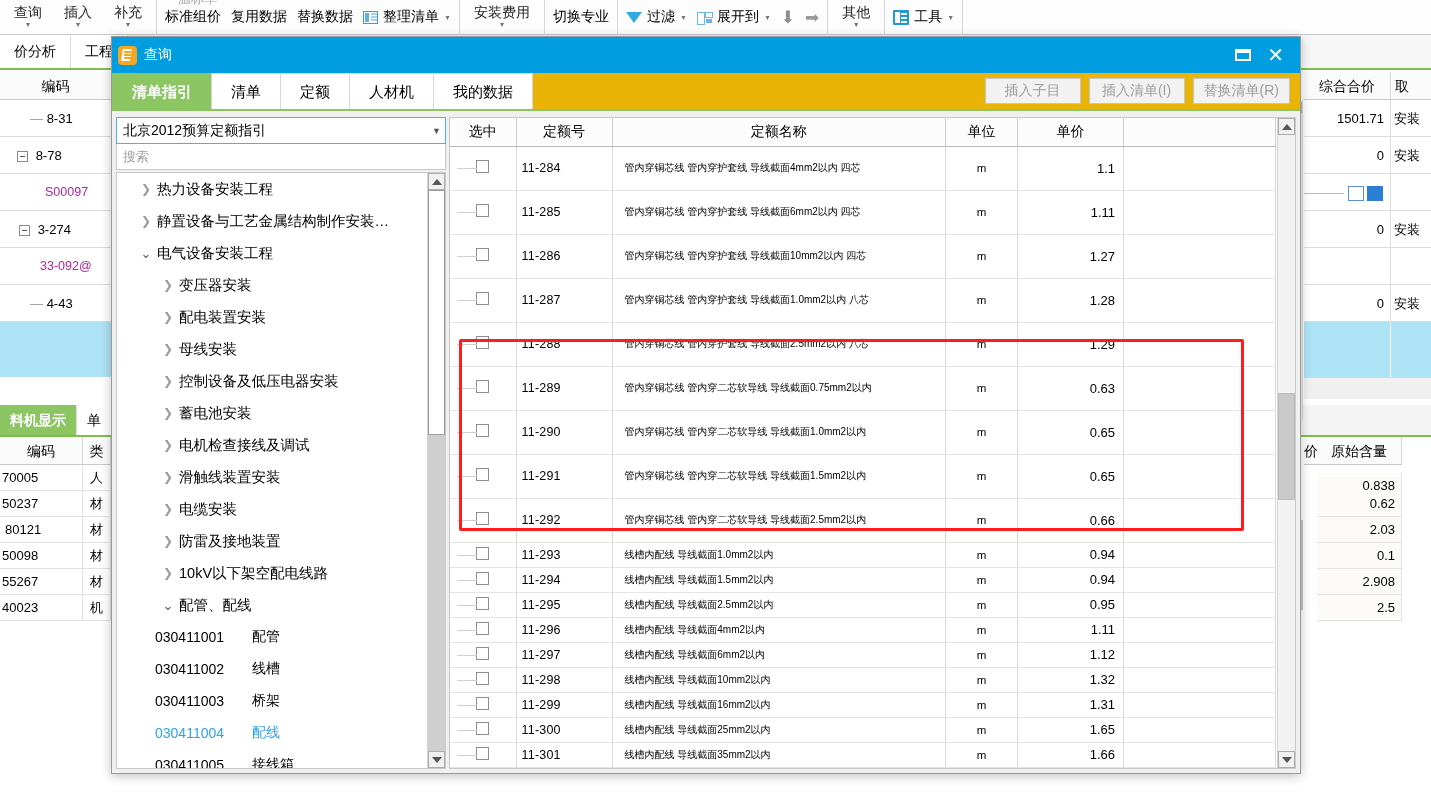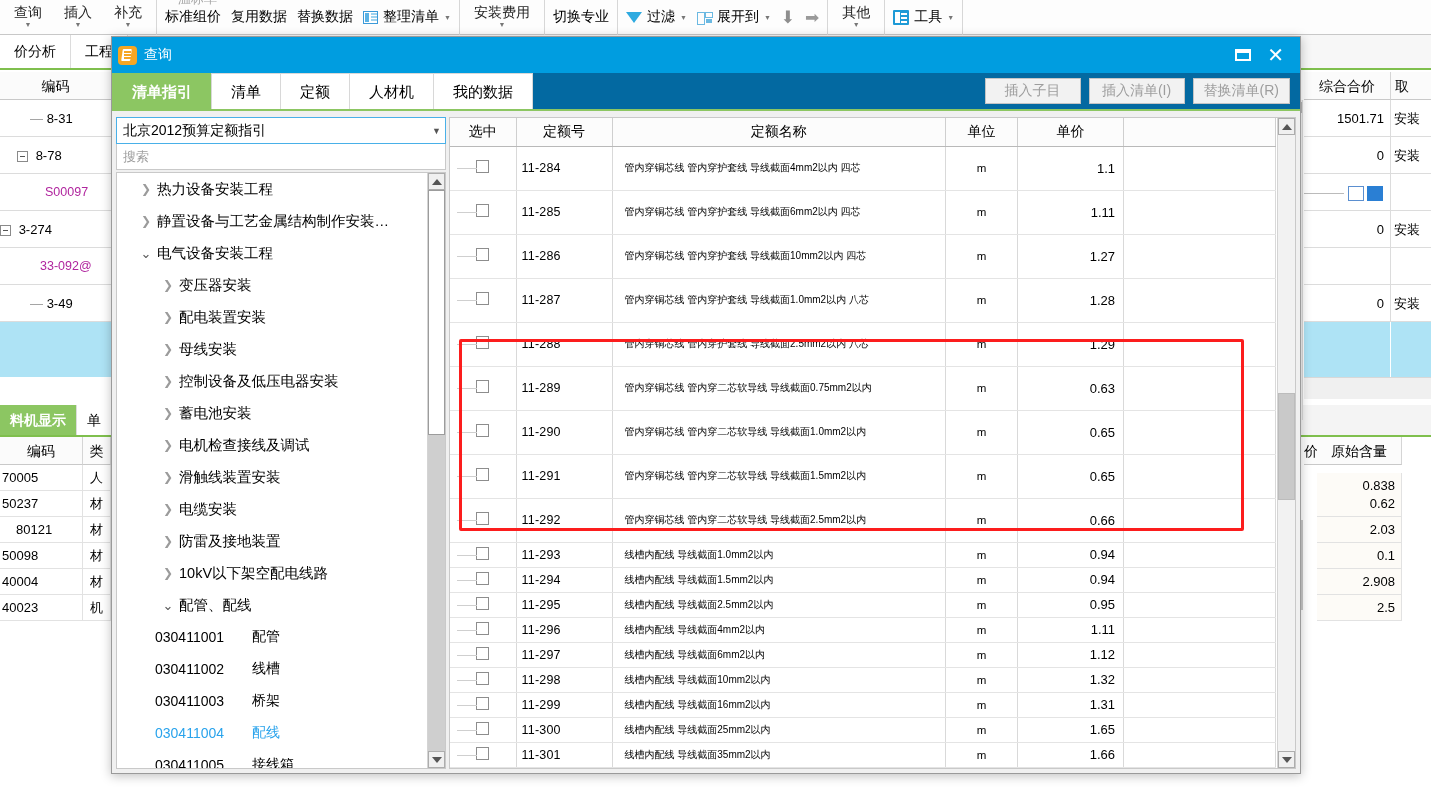--- a/index.html
+++ b/index.html
@@ -125,21 +125,21 @@
   .dlg-ico:after {
     content:''; position:absolute; left:6px; top:5px; width:7px; height:2px;
     background:#f6a623; box-shadow:0 3px 0 #f6a623, 0 6px 0 #f6a623;
   }
   .dlg-title-text { font-size:14px; }
   .dlg-btns { margin-left:auto; display:flex; align-items:center; gap:16px; padding-right:10px; }
   .dlg-min { width:16px; height:12px; border:2px solid #fff; border-top-width:4px; }
   .dlg-close { font-size:20px; line-height:1; font-weight:bold; color:#fff; }
 
   .dlg-tabrow {
-    height:38px; background:#0369a1; border-bottom:2px solid #8cc662;
+    height:38px; background:#eab308; border-bottom:2px solid #8cc662;
     display:flex; align-items:flex-end; padding-left:0;
   }
   .dtab {
     height:36px; line-height:36px; padding:0 19px; font-size:15px; background:#fff;
     border:1px solid #d8d8d8; border-bottom:none; margin-right:-1px; white-space:nowrap;
   }
   .dtab.active { background:#8cc662; color:#fff; font-weight:bold; border-color:#8cc662; }
   .dlg-actions { margin-left:auto; display:flex; align-items:center; gap:8px; padding:0 10px 5px 0; }
   .act-btn {
     height:26px; min-width:96px; padding:0 10px; font-size:14px; color:#9d9d9d;
@@ -307,30 +307,30 @@
       <span class="bg-tree-line">—</span>
       <span>8-31</span>
     </div>
     <div class="bg-cell" style="left:0;top:65px;width:111px;padding-left:17px;">
       <span class="bg-box"></span>
       <span>8-78</span>
     </div>
     <div class="bg-cell bg-purple" style="left:0;top:102px;width:111px;padding-left:45px;font-size:12.5px;">
       <span>S00097</span>
     </div>
-    <div class="bg-cell" style="left:0;top:139px;width:111px;padding-left:0;">
+    <div class="bg-cell" style="left:0;top:139px;width:111px;padding-left:19px;">
       <span class="bg-box"></span>
       <span>3-274</span>
     </div>
     <div class="bg-cell bg-purple" style="left:0;top:176px;width:111px;padding-left:40px;font-size:12.5px;">
       <span>33-092@</span>
     </div>
     <div class="bg-cell" style="left:0;top:213px;width:111px;padding-left:30px;">
       <span class="bg-tree-line">—</span>
-      <span>3-49</span>
+      <span>4-43</span>
     </div>
     <div class="bg-sel-row" style="left:0;top:250px;width:111px;height:55px;"></div>
 
     <div class="bg-hdr" style="left:1304px;width:86px;">综合合价</div>
     <div class="bg-hdr" style="left:1390px;width:41px;border-left:1px solid #d5d5d5;text-align:left;padding-left:4px;">取</div>
 
     <div class="bg-cell" style="left:1304px;top:28px;width:86px;text-align:right;padding-right:6px;">1501.71</div>
     <div class="bg-cell" style="left:1390px;top:28px;width:41px;border-left:1px solid #dcdcdc;padding-left:3px;">安装</div>
 
     <div class="bg-cell" style="left:1304px;top:65px;width:86px;text-align:right;padding-right:6px;">0</div>
@@ -363,25 +363,25 @@
   </div>
 
   <div class="bg-grid-bot">
     <div class="bg-hdr2" style="left:0;width:83px;">编码</div>
     <div class="bg-hdr2" style="left:83px;width:28px;">类</div>
 
     <div class="bg-cell2" style="left:0;top:28px;width:83px;padding-left:2px;">70005</div>
     <div class="bg-cell2" style="left:83px;top:28px;width:28px;text-align:center;">人</div>
     <div class="bg-cell2" style="left:0;top:54px;width:83px;padding-left:2px;">50237</div>
     <div class="bg-cell2" style="left:83px;top:54px;width:28px;text-align:center;">材</div>
-    <div class="bg-cell2" style="left:0;top:80px;width:83px;padding-left:16px;">80121</div>
+    <div class="bg-cell2" style="left:0;top:80px;width:83px;padding-left:5px;">80121</div>
     <div class="bg-cell2" style="left:83px;top:80px;width:28px;text-align:center;">材</div>
     <div class="bg-cell2" style="left:0;top:106px;width:83px;padding-left:2px;">50098</div>
     <div class="bg-cell2" style="left:83px;top:106px;width:28px;text-align:center;">材</div>
-    <div class="bg-cell2" style="left:0;top:132px;width:83px;padding-left:2px;">40004</div>
+    <div class="bg-cell2" style="left:0;top:132px;width:83px;padding-left:2px;">55267</div>
     <div class="bg-cell2" style="left:83px;top:132px;width:28px;text-align:center;">材</div>
     <div class="bg-cell2" style="left:0;top:158px;width:83px;padding-left:2px;">40023</div>
     <div class="bg-cell2" style="left:83px;top:158px;width:28px;text-align:center;">机</div>
 
     <div class="bg-hdr2" style="left:1304px;width:13px;text-align:right;padding-right:2px;border-right:none;">价</div>
     <div class="bg-hdr2" style="left:1317px;width:85px;">原始含量</div>
     <div class="bg-cell2 num" style="left:1317px;top:28px;width:85px;margin-top:8px;">0.838</div>
     <div class="bg-cell2 num" style="left:1317px;top:54px;width:85px;">0.62</div>
     <div class="bg-cell2 num" style="left:1317px;top:80px;width:85px;">2.03</div>
     <div class="bg-cell2 num" style="left:1317px;top:106px;width:85px;">0.1</div>

